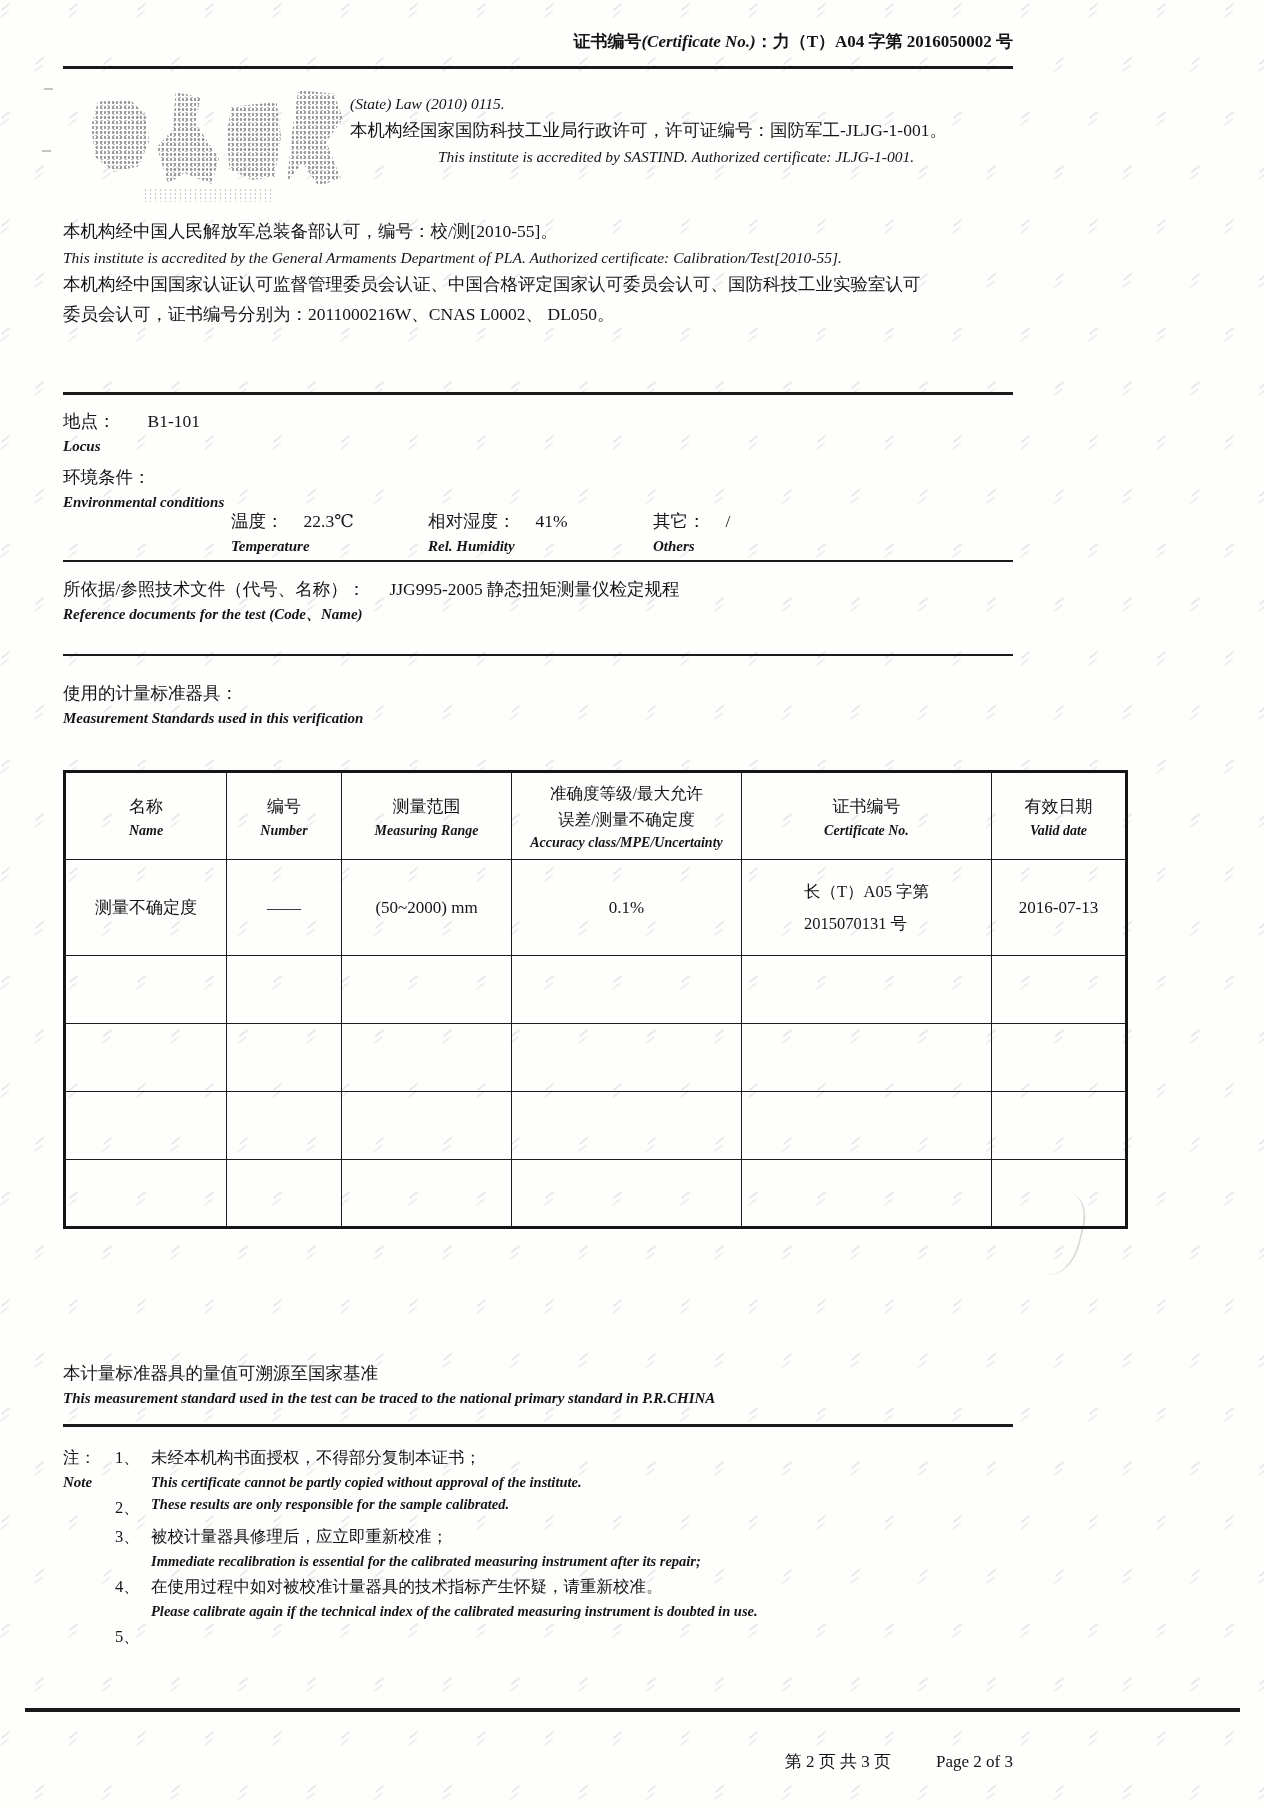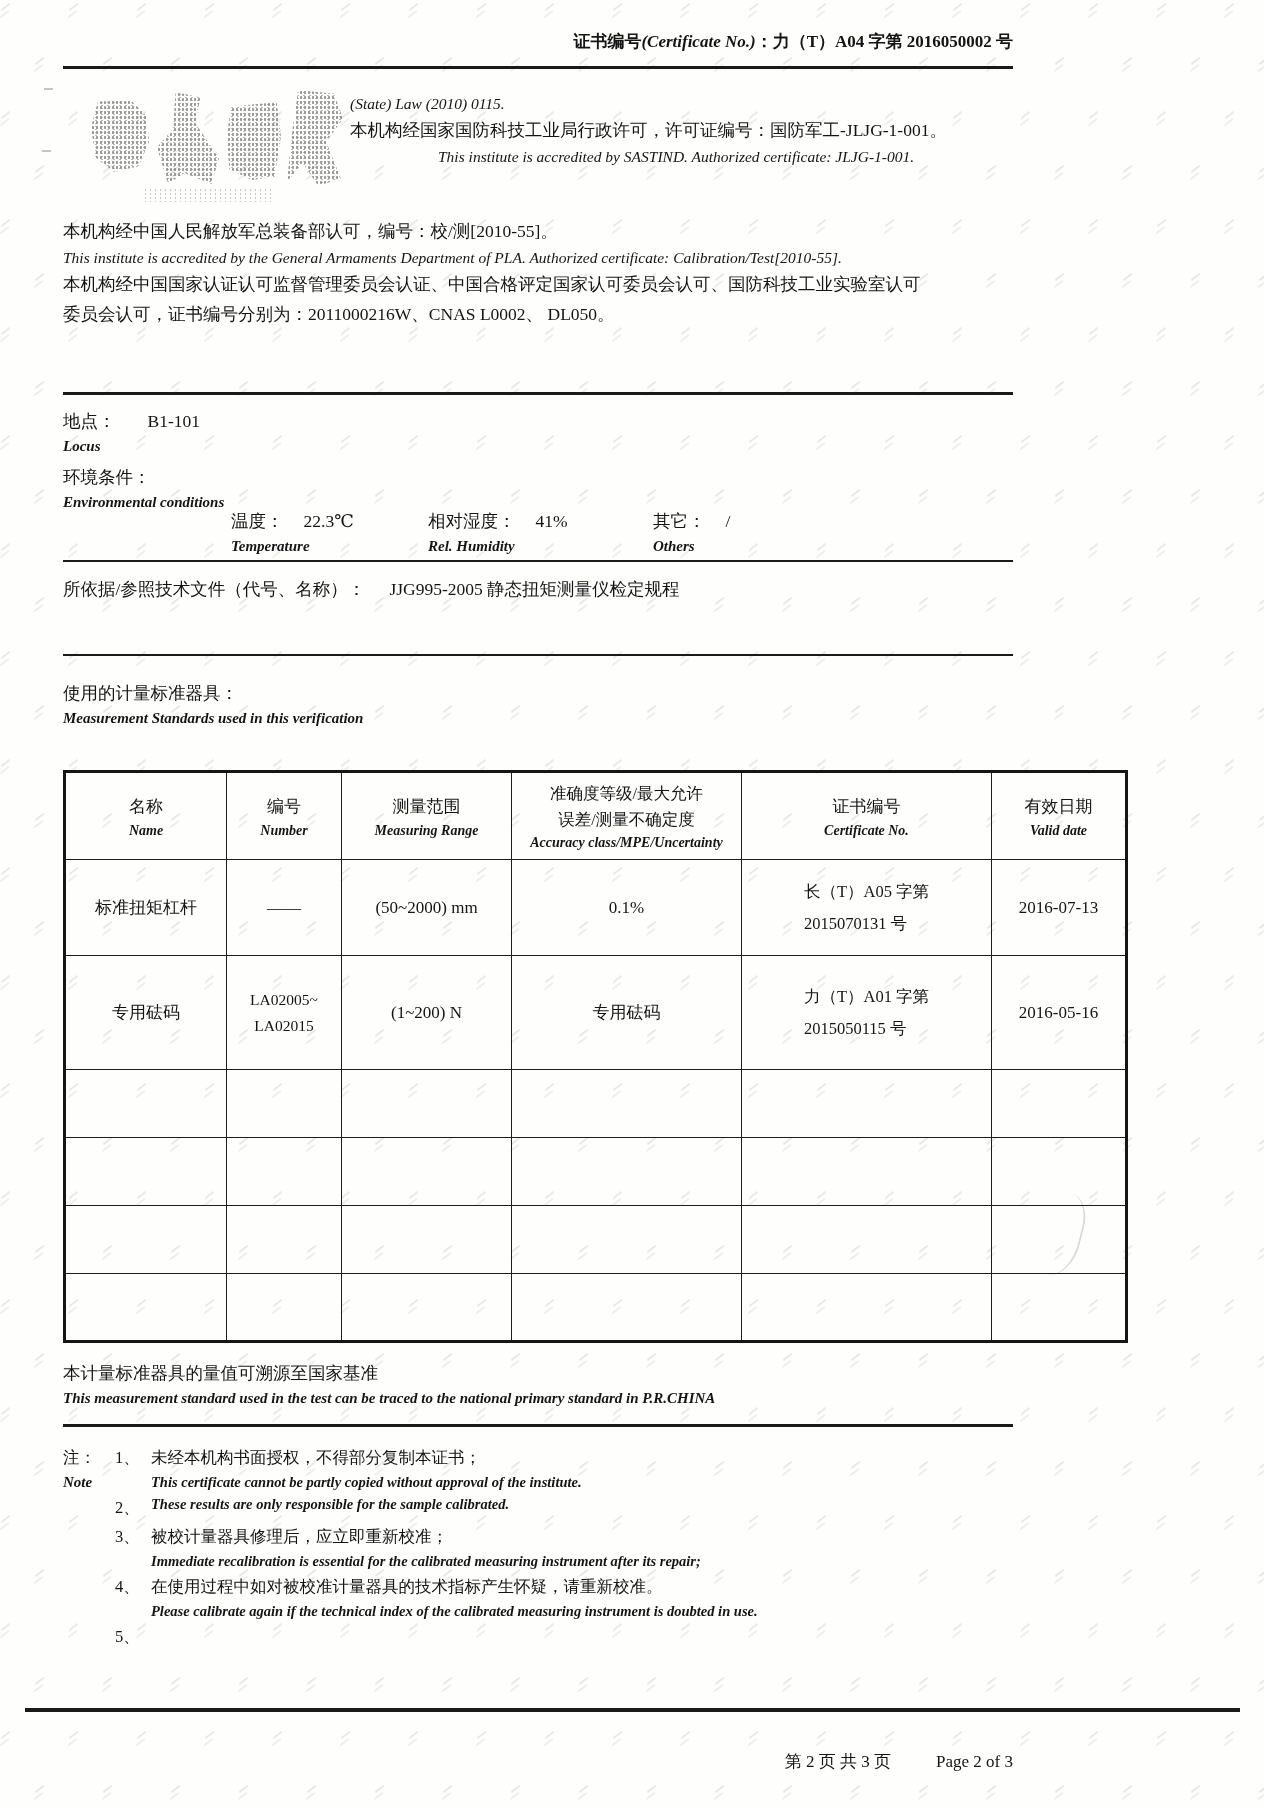--- a/index.html
+++ b/index.html
@@ -803,20 +803,21 @@
       <div class="lab-en">Others</div>
     </div>
   </div>
 
   <div class="rule rule3"></div>
 
   <div class="layer ref">
     <div class="zh-line">
       <span>所依据/参照技术文件（代号、名称）：</span><span class="ref-val">JJG995-2005 静态扭矩测量仪检定规程</span>
     </div>
+    <div class="lab-en">Reference documents for the test (Code、Name)</div>
   </div>
 
   <div class="rule rule4"></div>
 
   <div class="layer std-title">
     <div class="zh-line">使用的计量标准器具：</div>
     <div class="lab-en">Measurement Standards used in this verification</div>
   </div>
 
   <table class="std-table layer">
@@ -852,47 +853,31 @@
           <div class="th-en">Certificate No.</div>
         </th>
         <th>
           <div class="th-zh">有效日期</div>
           <div class="th-en">Valid date</div>
         </th>
       </tr>
     </thead>
     <tbody>
       <tr class="r1">
-        <td class="td-zh">标准扭矩杠杆</td>
+        <td class="td-zh">测量不确定度</td>
         <td class="td-zh">——</td>
         <td class="td-zh">(50~2000) mm</td>
         <td class="td-zh">0.1%</td>
         <td>
           <div class="cert-wrap">
             <div>长（T）A05 字第</div>
             <div>2015070131 号</div>
           </div>
         </td>
         <td class="td-zh">2016-07-13</td>
-      </tr>
-      <tr class="r2">
-        <td class="td-zh">专用砝码</td>
-        <td>
-          <div class="td-sm">LA02005~</div>
-          <div class="td-sm">LA02015</div>
-        </td>
-        <td class="td-zh">(1~200) N</td>
-        <td class="td-zh">专用砝码</td>
-        <td>
-          <div class="cert-wrap">
-            <div>力（T）A01 字第</div>
-            <div>2015050115 号</div>
-          </div>
-        </td>
-        <td class="td-zh">2016-05-16</td>
       </tr>
       <tr class="re">
         <td></td>
           <td></td>
         <td></td>
           <td></td>
         <td></td>
           <td></td>
       </tr>
       <tr class="re">

